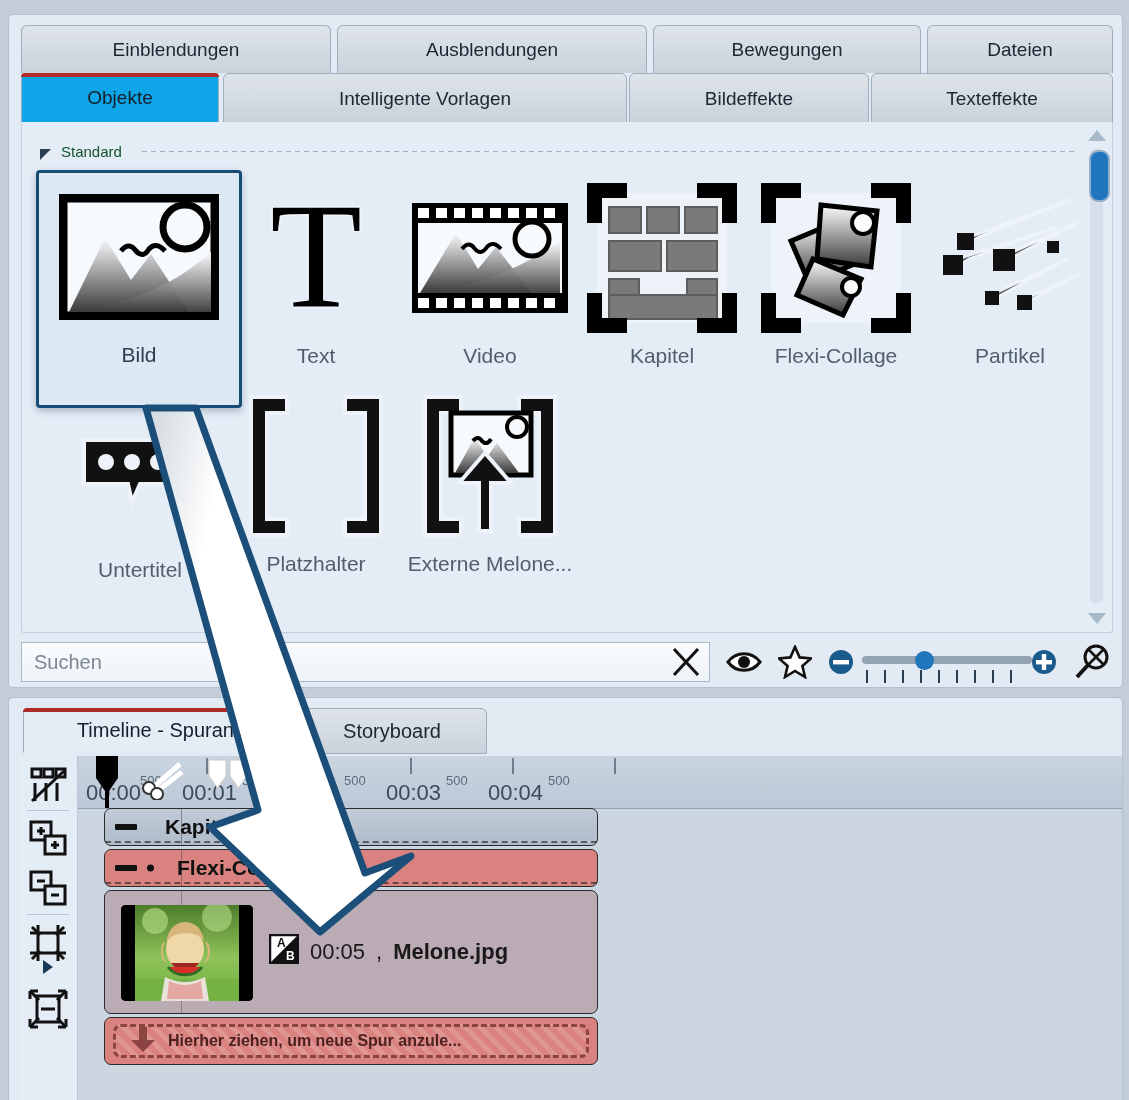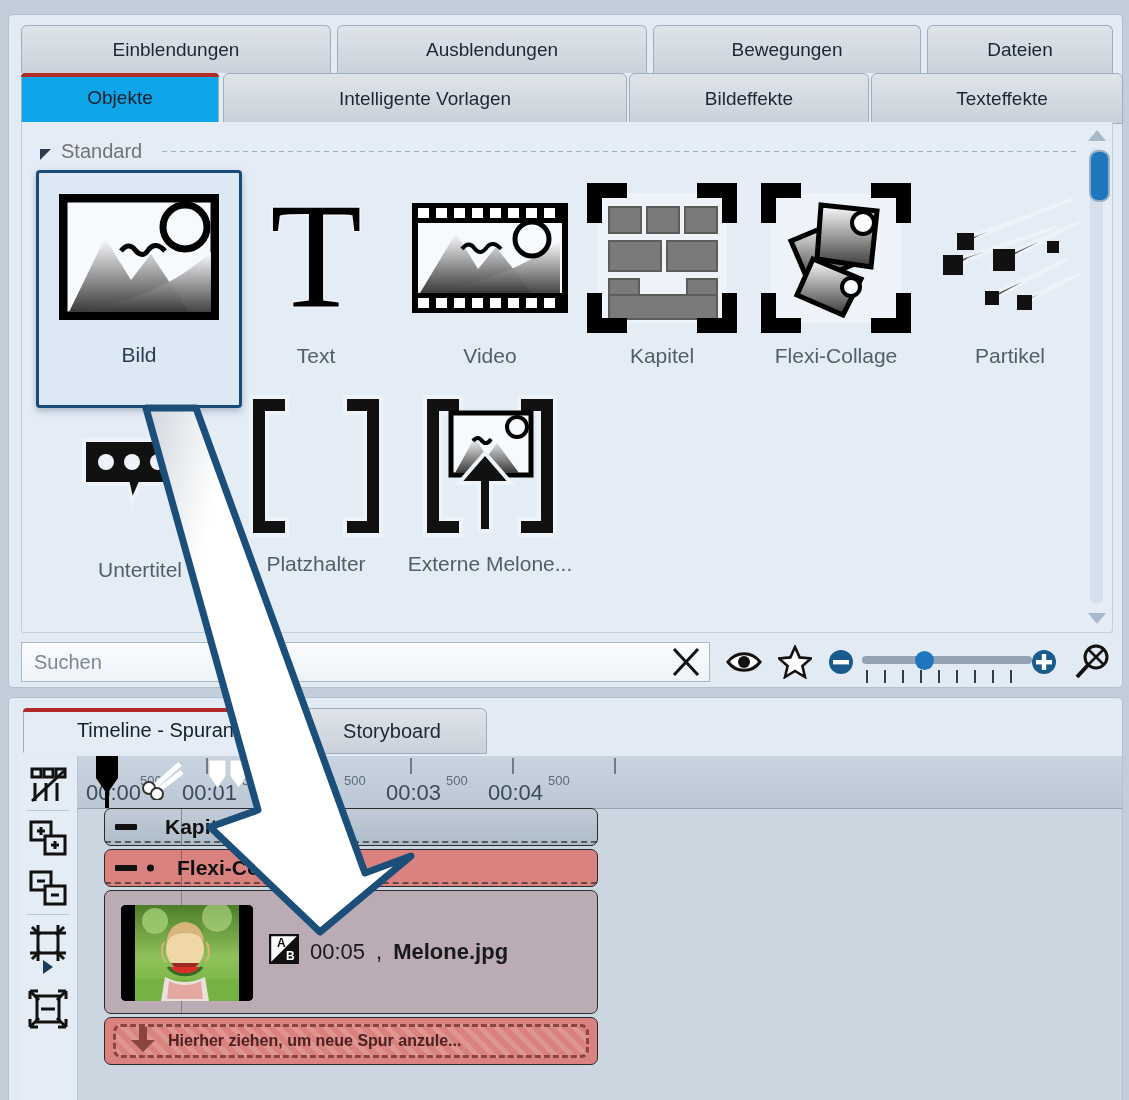--- a/index.html
+++ b/index.html
@@ -45,21 +45,21 @@
   }
 
   
   .pool-body{
     position:absolute;left:12px;top:107px;width:1090px;height:510px;
     background:#e4ecf6;border:1px solid #c3cfdd;border-top:none;
     border-radius:0 0 3px 3px;
   }
   .group-head{position:absolute;left:18px;top:14px;height:30px;display:flex;align-items:center;gap:10px;right:34px;}
   .tri{width:0;height:0;border-left:11px solid #2b3d4f;border-bottom:11px solid transparent;border-top:0;transform:translateY(3px);}
-  .group-title{font-size:20px;color:#737373;}
+  .group-title{font-size:15px;color:#14532d;}
   .dotline{flex:1;height:3px;margin-left:8px;
     background-image:radial-gradient(#9fb0c3 42%, transparent 44%);
     background-size:9px 3px;background-repeat:repeat-x;background-position:0 center;}
 
   .grid{position:absolute;left:10px;top:48px;right:34px;}
   .cell{
     position:absolute;width:196px;height:222px;
     display:flex;flex-direction:column;align-items:center;
   }
   .cell .ico{height:160px;display:flex;align-items:center;justify-content:center;margin-top:4px;}
@@ -177,21 +177,21 @@
     <div class="tabrow-bot">
       <div class="tab-bot active" style="left:0;width:196px;">
           <span>Objekte</span>
         </div>
       <div class="tab-bot" style="left:202px;width:402px;">
           <span>Intelligente Vorlagen</span>
         </div>
       <div class="tab-bot" style="left:608px;width:238px;">
           <span>Bildeffekte</span>
         </div>
-      <div class="tab-bot" style="left:850px;width:240px;padding-left:10px;">
+      <div class="tab-bot" style="left:850px;width:240px;">
           <span>Texteffekte</span>
         </div>
     </div>
 
     <div class="pool-body">
 
       <div class="group-head">
         <span class="tri"></span>
         <span class="group-title">Standard</span>
         <span class="dotline"></span>

